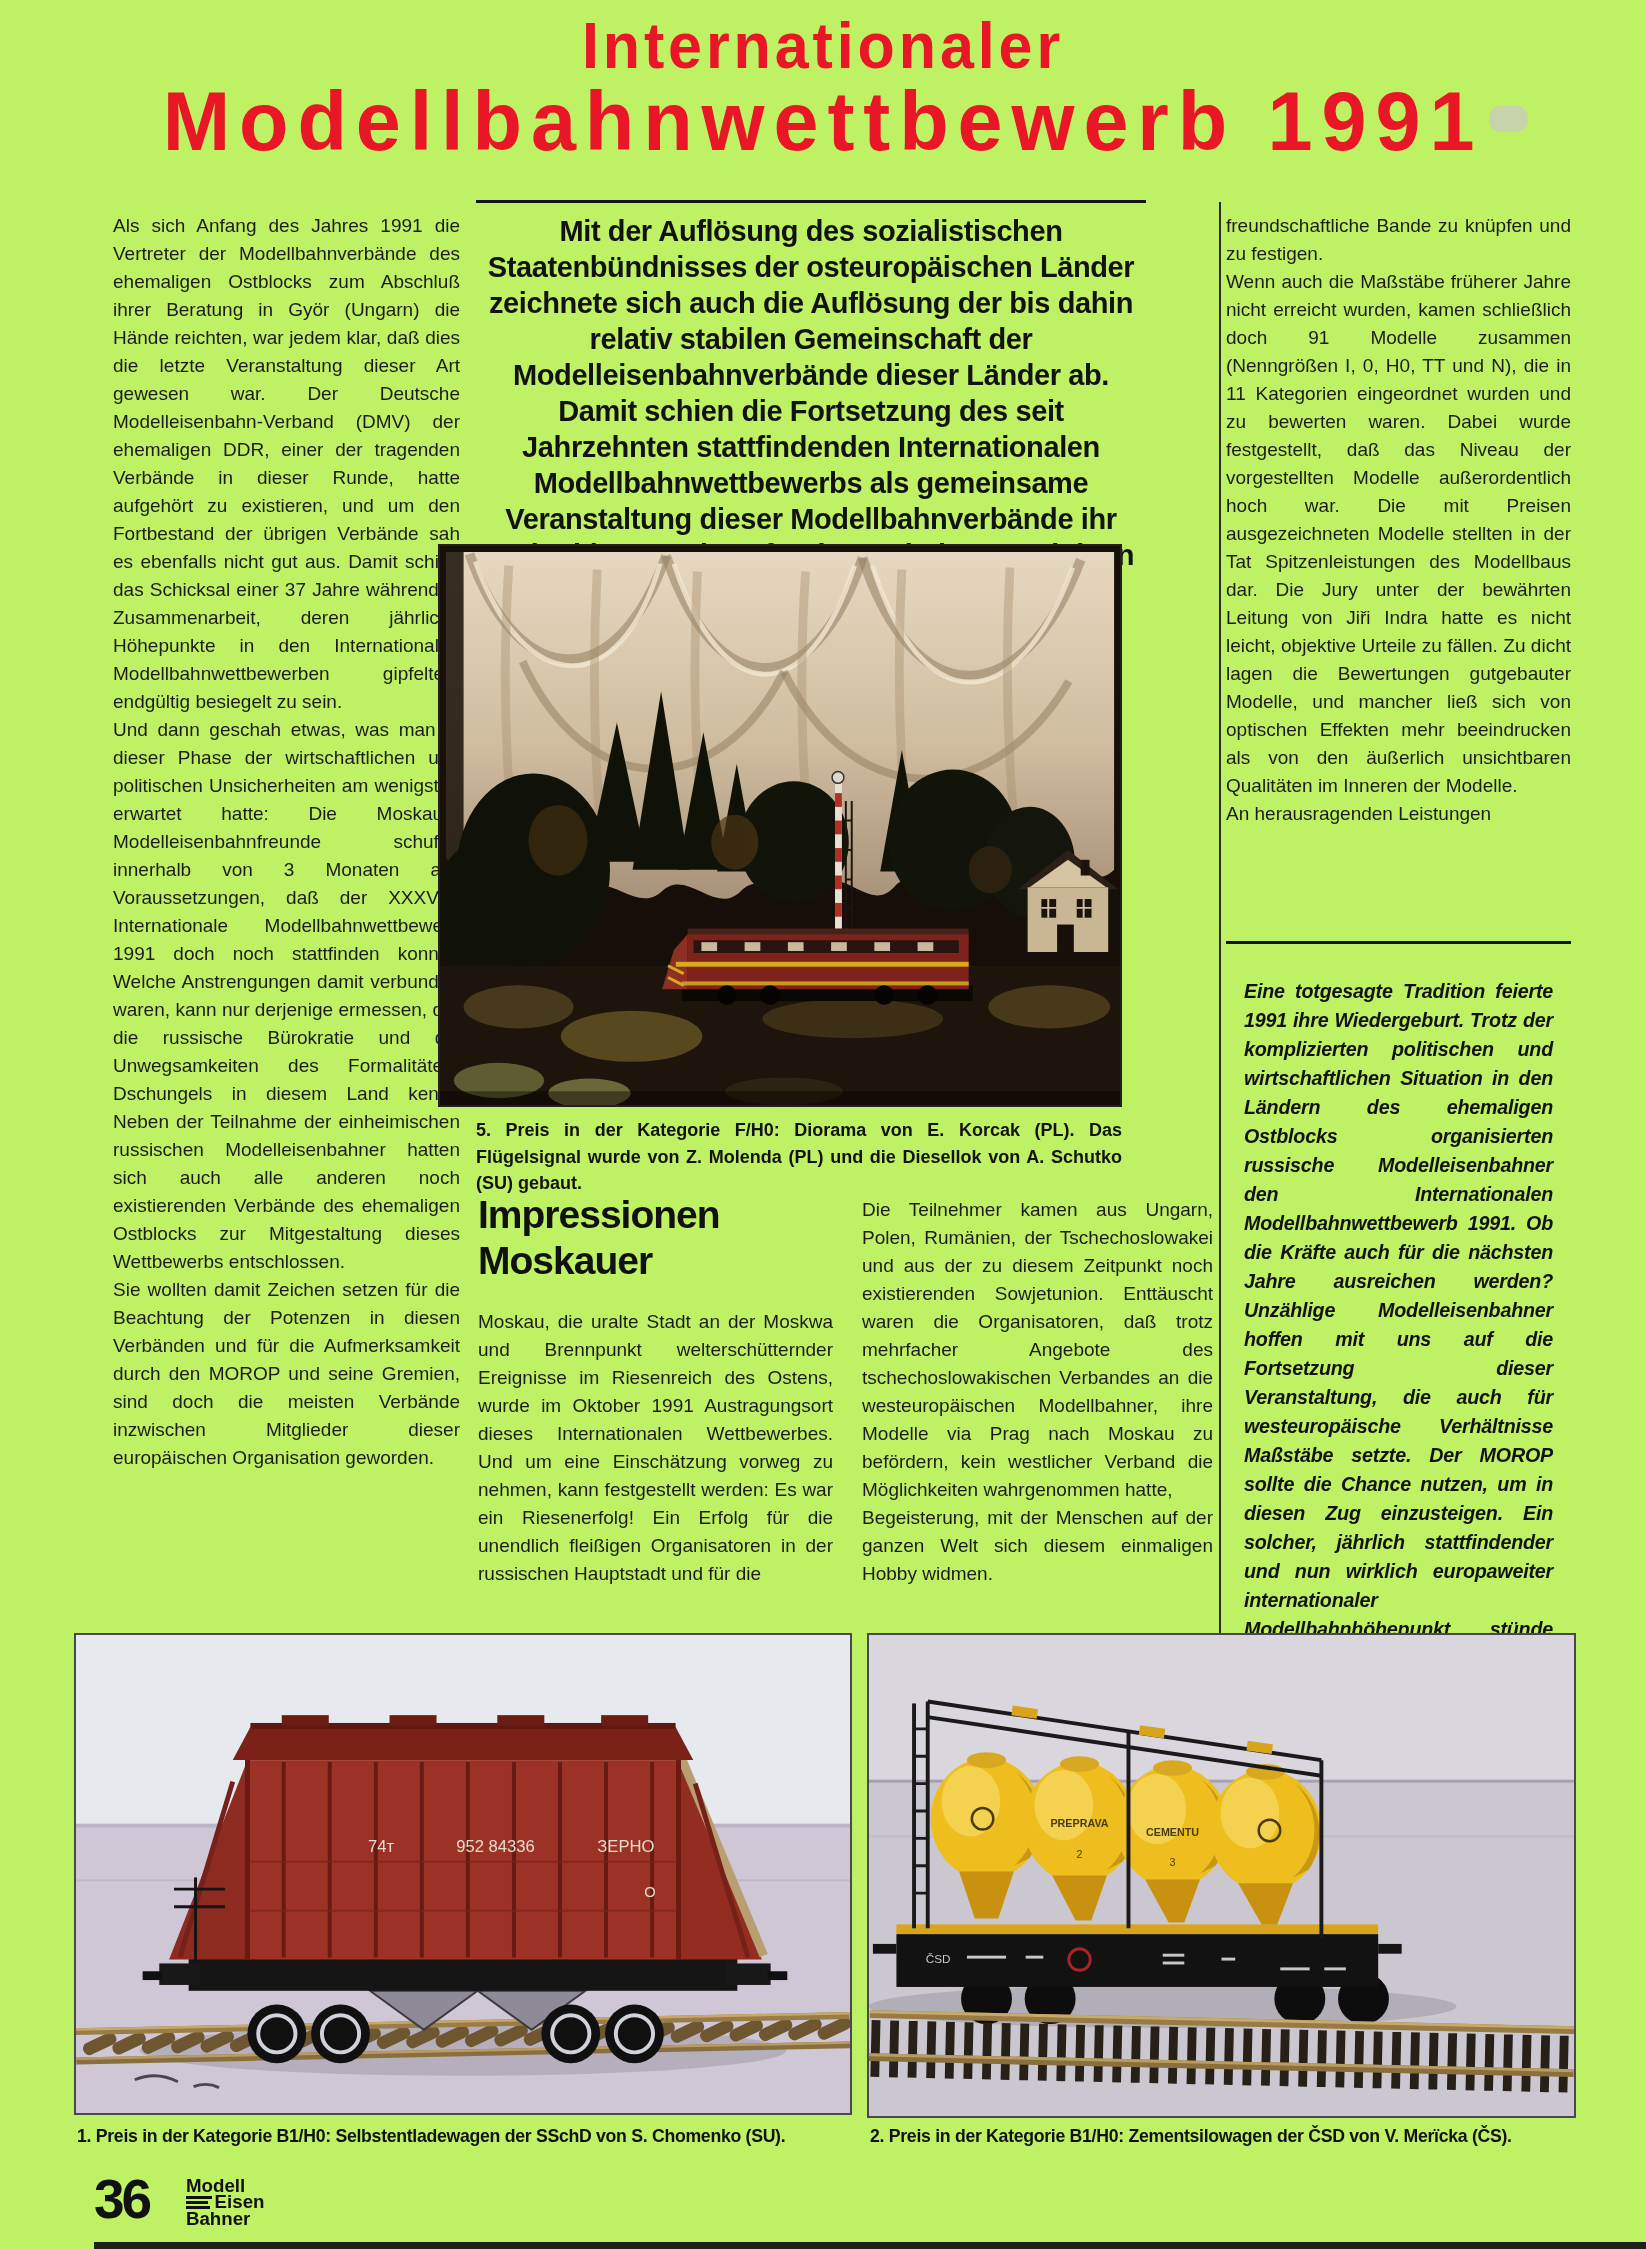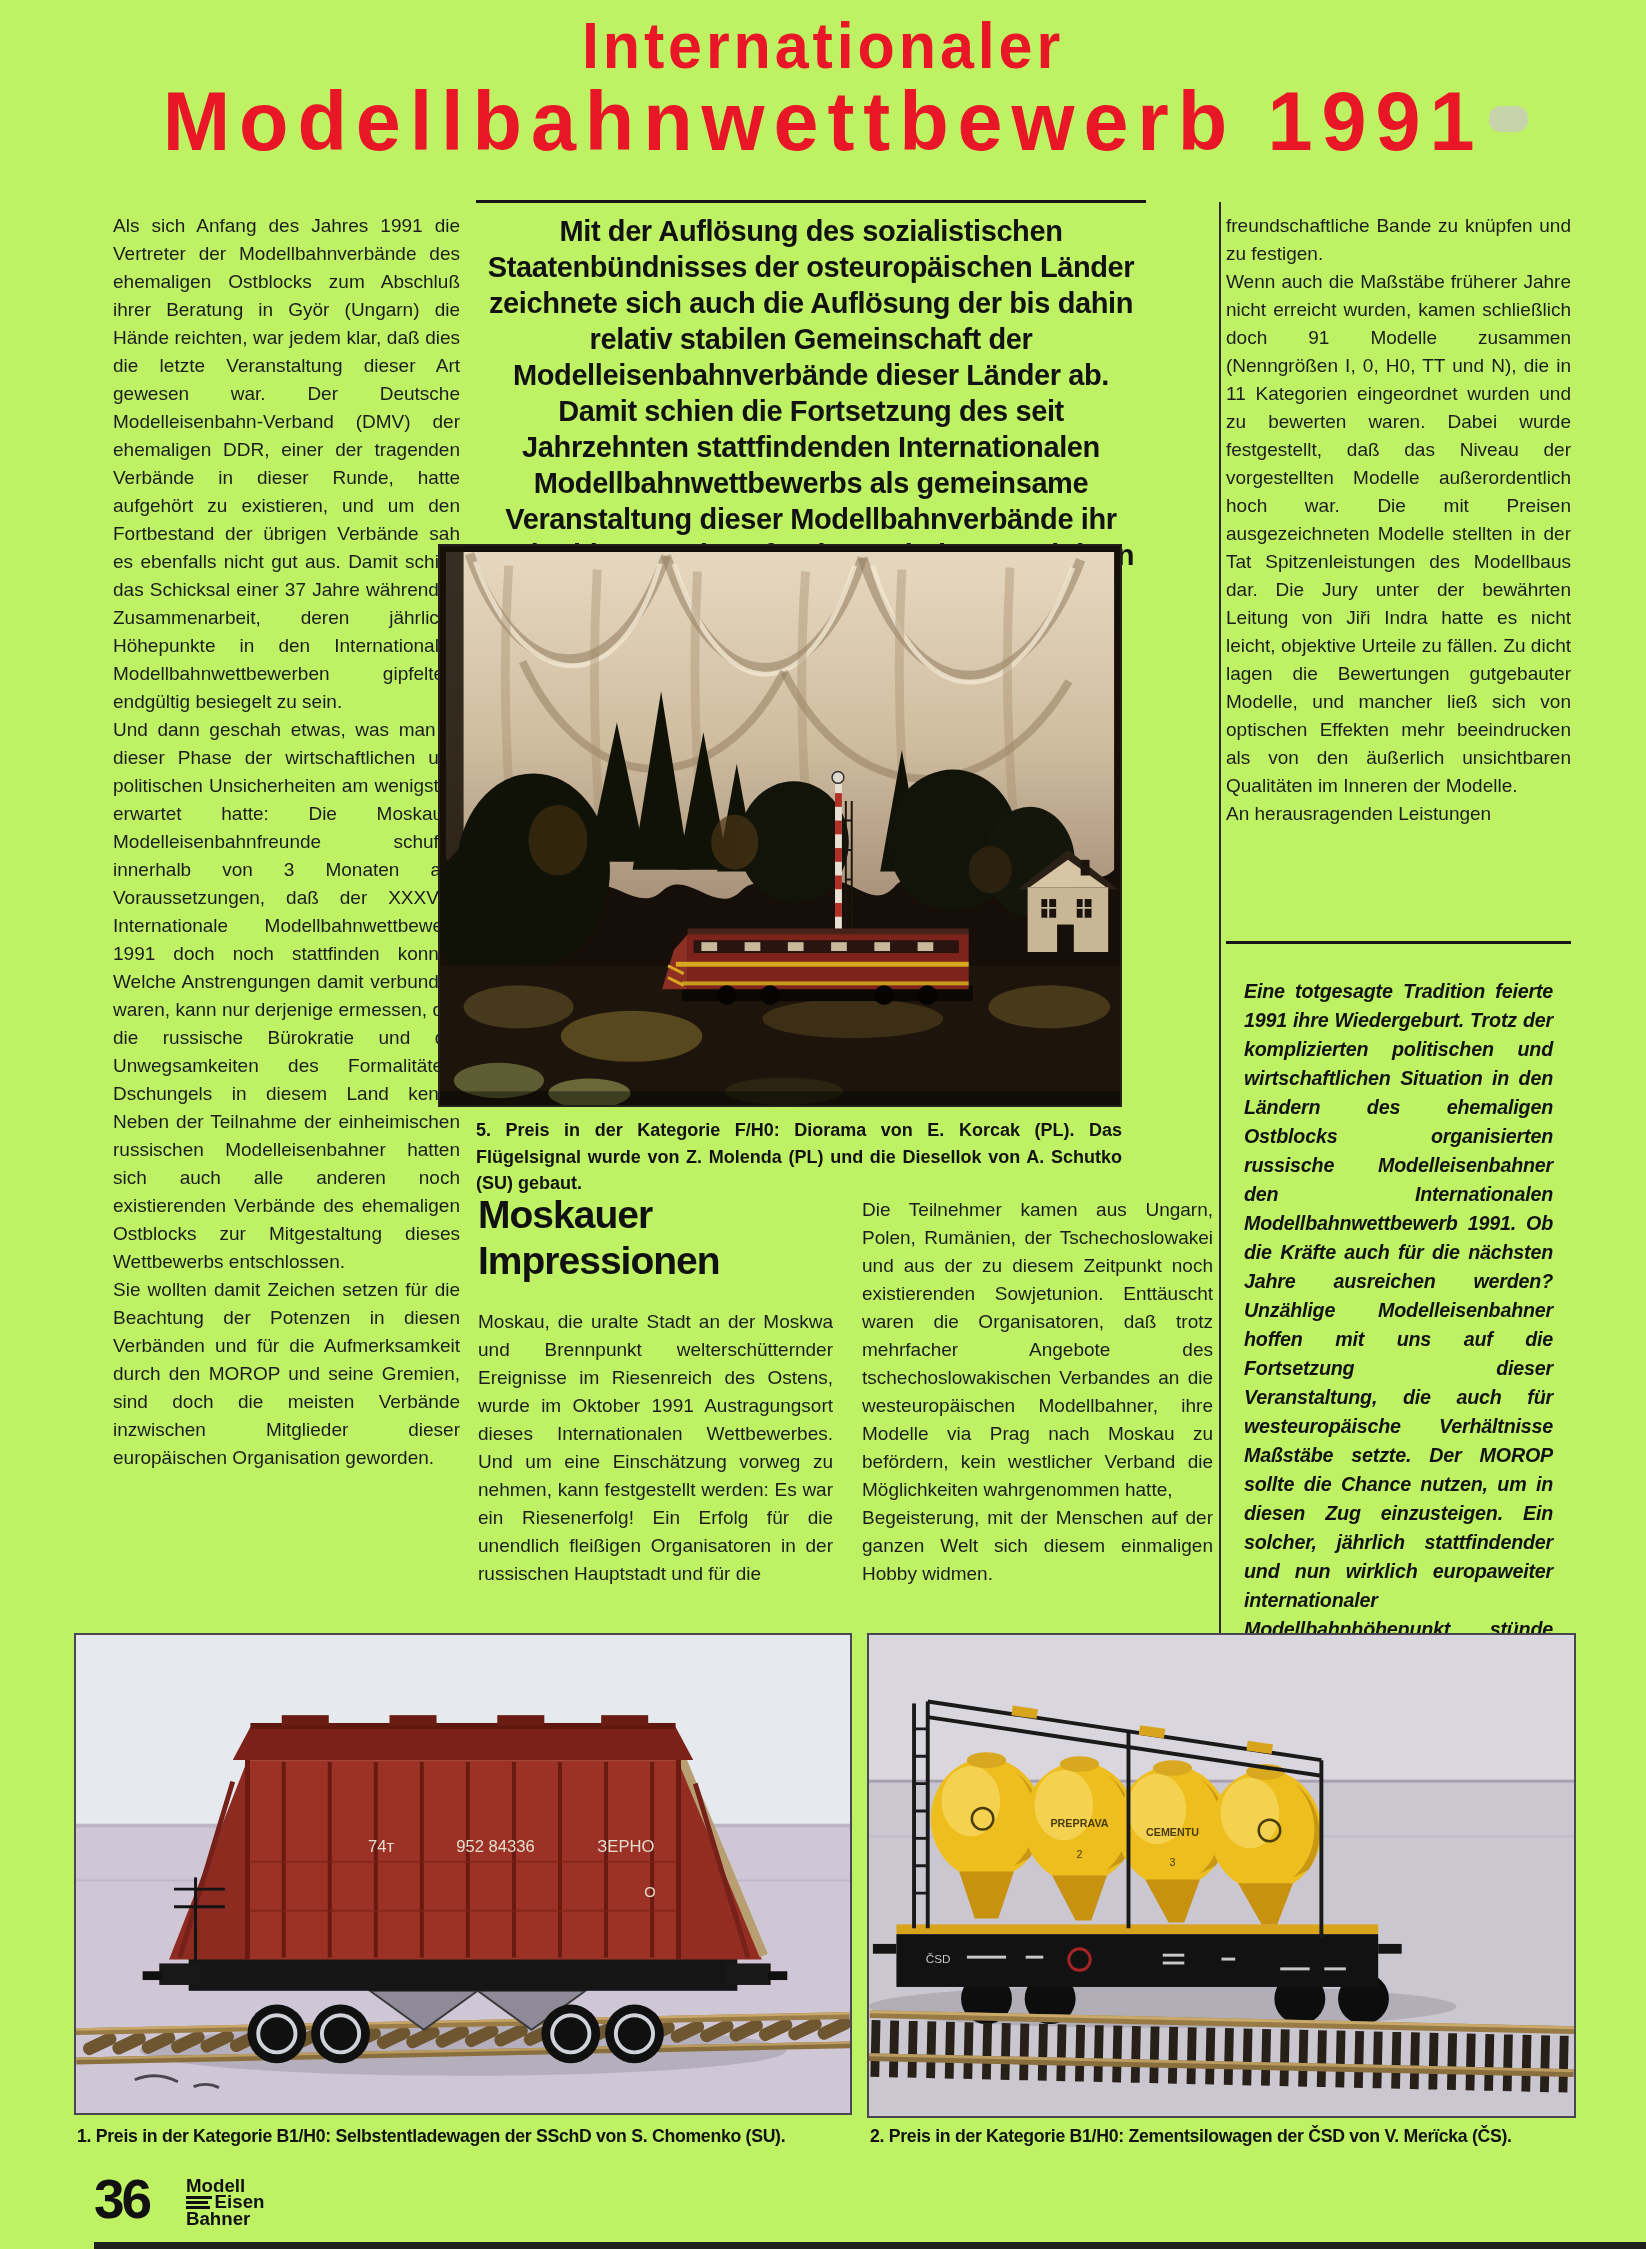--- a/index.html
+++ b/index.html
@@ -179,22 +179,22 @@
         <circle cx="452" cy="458" r="10" fill="#050403"></circle>
         <circle cx="496" cy="458" r="10" fill="#050403"></circle>
       </g>
       <rect x="0" y="556" width="692" height="14" fill="#000" opacity="0.4"></rect>
     </svg>
   </div>
 
   <div class="abs caption cap-main">5. Preis in der Kategorie F/H0: Diorama von E. Korcak (PL). Das Flügelsignal wurde von Z. Molenda (PL) und die Diesellok von A. Schutko (SU) gebaut.</div>
 
   <div class="abs sec-head">
+    <div>Impressionen</div>
     <div>Moskauer</div>
-    <div>Impressionen</div>
   </div>
 
   <div class="abs bodycol sec-cola">
     <p>Moskau, die uralte Stadt an der Moskwa und Brennpunkt welterschütternder Ereignisse im Riesenreich des Ostens, wurde im Oktober 1991 Austragungsort dieses Internationalen Wettbewerbes. Und um eine Einschätzung vorweg zu nehmen, kann festgestellt werden: Es war ein Riesenerfolg! Ein Erfolg für die unendlich fleißigen Organisatoren in der russischen Hauptstadt und für die</p>
   </div>
   <div class="abs bodycol sec-colb">
     <p>Die Teilnehmer kamen aus Ungarn, Polen, Rumänien, der Tschechoslowakei und aus der zu diesem Zeitpunkt noch existierenden Sowjetunion. Enttäuscht waren die Organisatoren, daß trotz mehrfacher Angebote des tschechoslowakischen Verbandes an die westeuropäischen Modellbahner, ihre Modelle via Prag nach Moskau zu befördern, kein westlicher Verband die Möglichkeiten wahrgenommen hatte,</p>
     <p>Begeisterung, mit der Menschen auf der ganzen Welt sich diesem einmaligen Hobby widmen.</p>
   </div>
 

